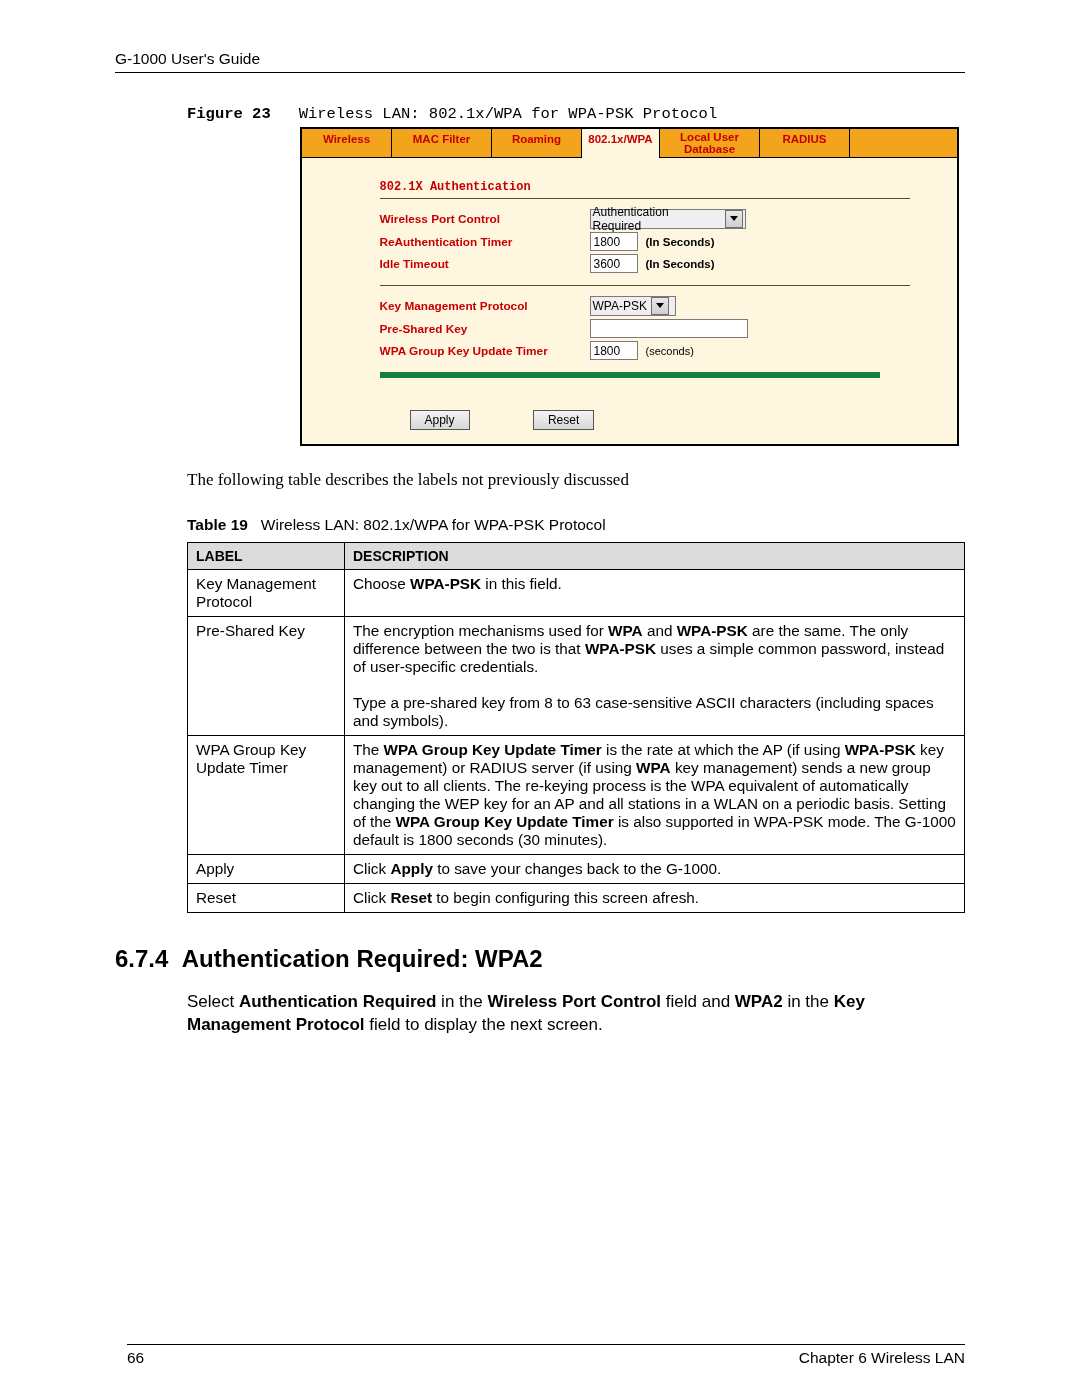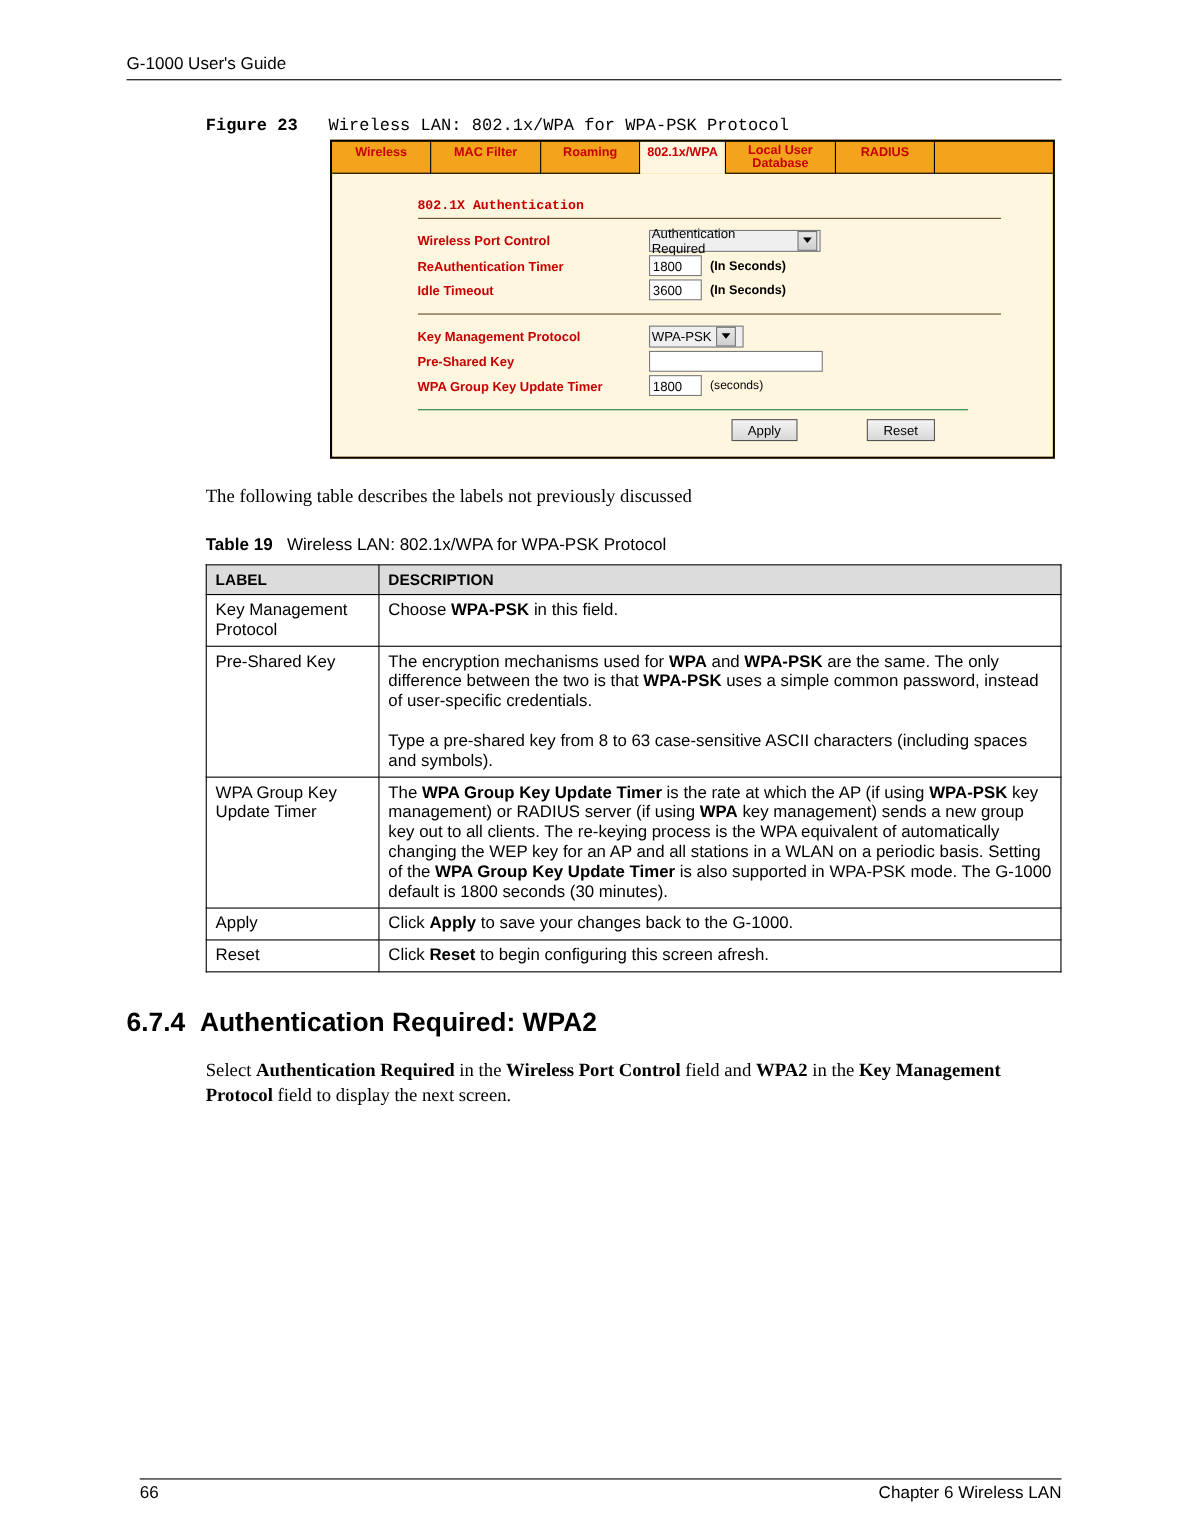--- a/index.html
+++ b/index.html
@@ -144,24 +144,24 @@
     color: #000;
     margin-left: 8px;
     font-size: 11.5px;
   }
   .suffix.small { font-weight: normal; font-size: 11px; }
   .divider {
     border-top: 1px solid #5b4a23;
     margin: 6px 0 10px 30px;
   }
   .btn-row {
-    border-top: 1px solid #15803d;
+    border-top: 6px solid #15803d;
     margin: 6px 30px 0 30px;
-    padding-top: 8px;
-    text-align: right;
+    padding-top: 32px;
+    text-align: left;
   }
   .btn {
     display: inline-block;
     border: 1px solid #555;
     background: linear-gradient(#f4f4f4,#d8d8d8);
     padding: 2px 14px;
     font-size: 12px;
     margin: 0 30px;
     cursor: pointer;
   }
@@ -198,21 +198,21 @@
   }
   table.desc td.l { width: 140px; }
 
   h2.section {
     margin: 32px 0 0 0;
     font-size: 24px;
     font-weight: bold;
   }
   .instr {
     margin: 18px 0 17px 72px;
-    font-family: Liberation Serif, serif;
+    font-family: Liberation Sans, sans-serif;
     font-size: 17px;
     line-height: 1.35;
   }
 
   .footer {
     position: absolute;
     left: 127px; right: 115px;
     bottom: 30px;
   }
   .footer-line {

